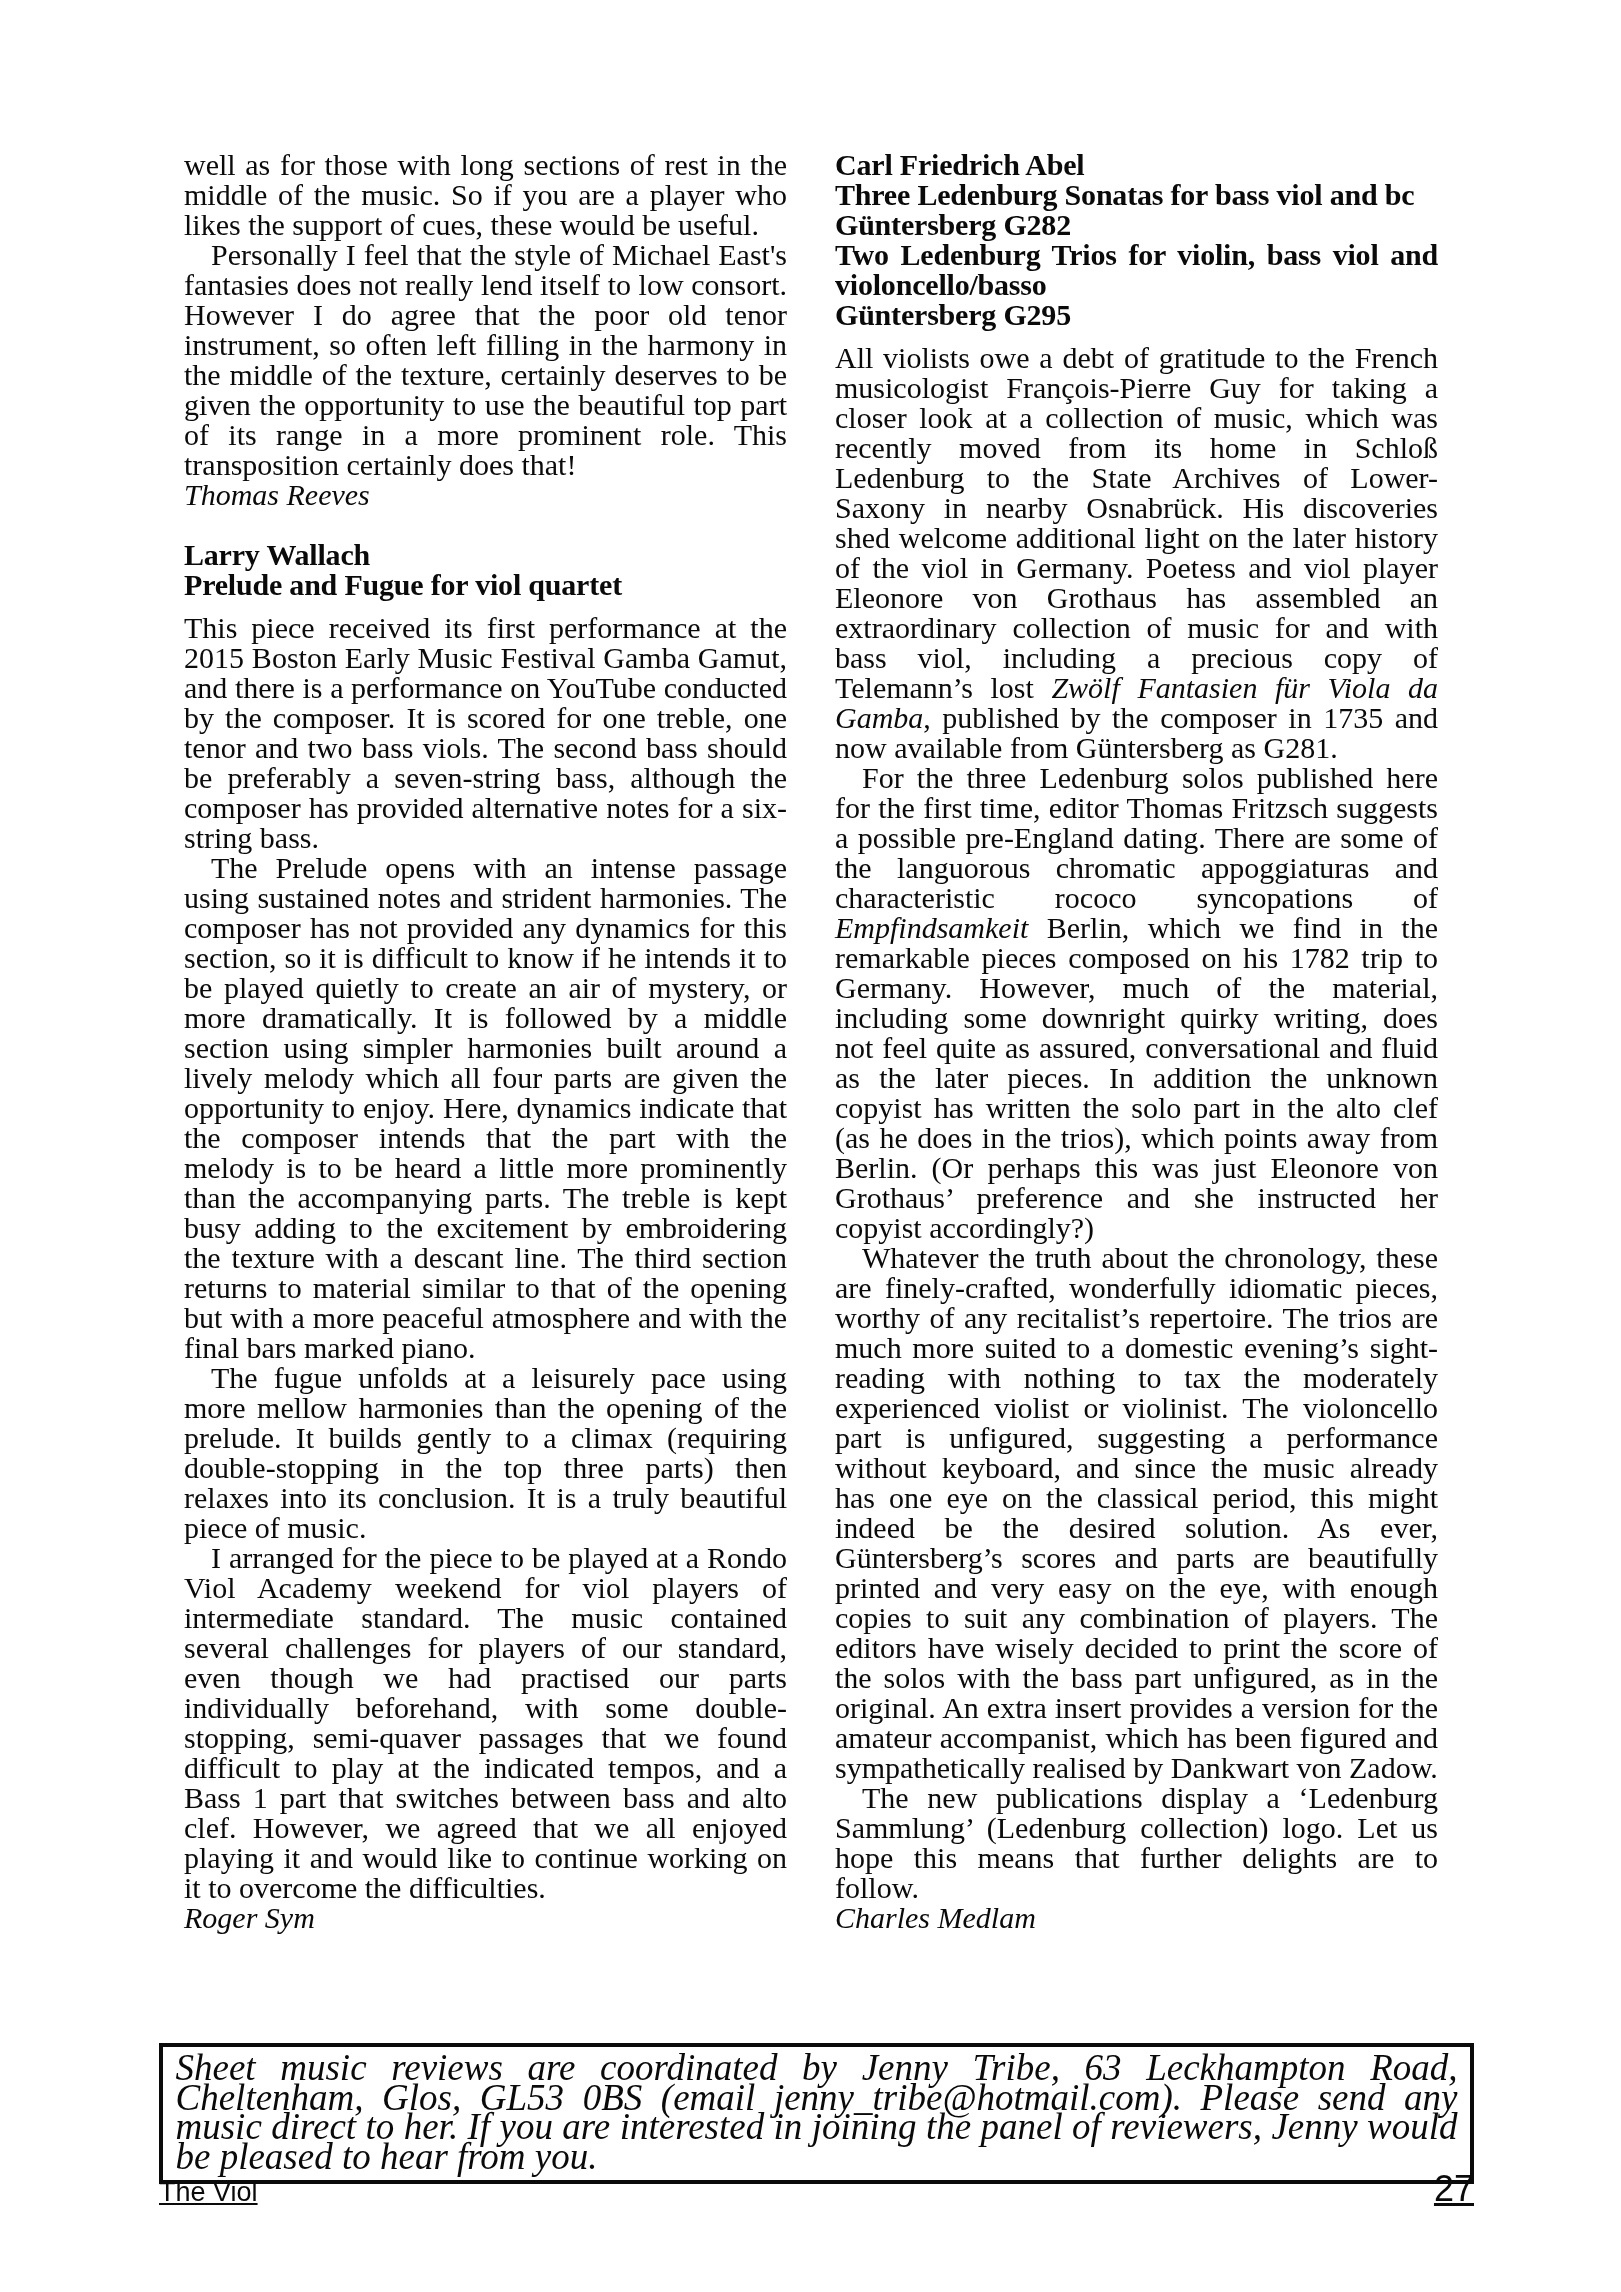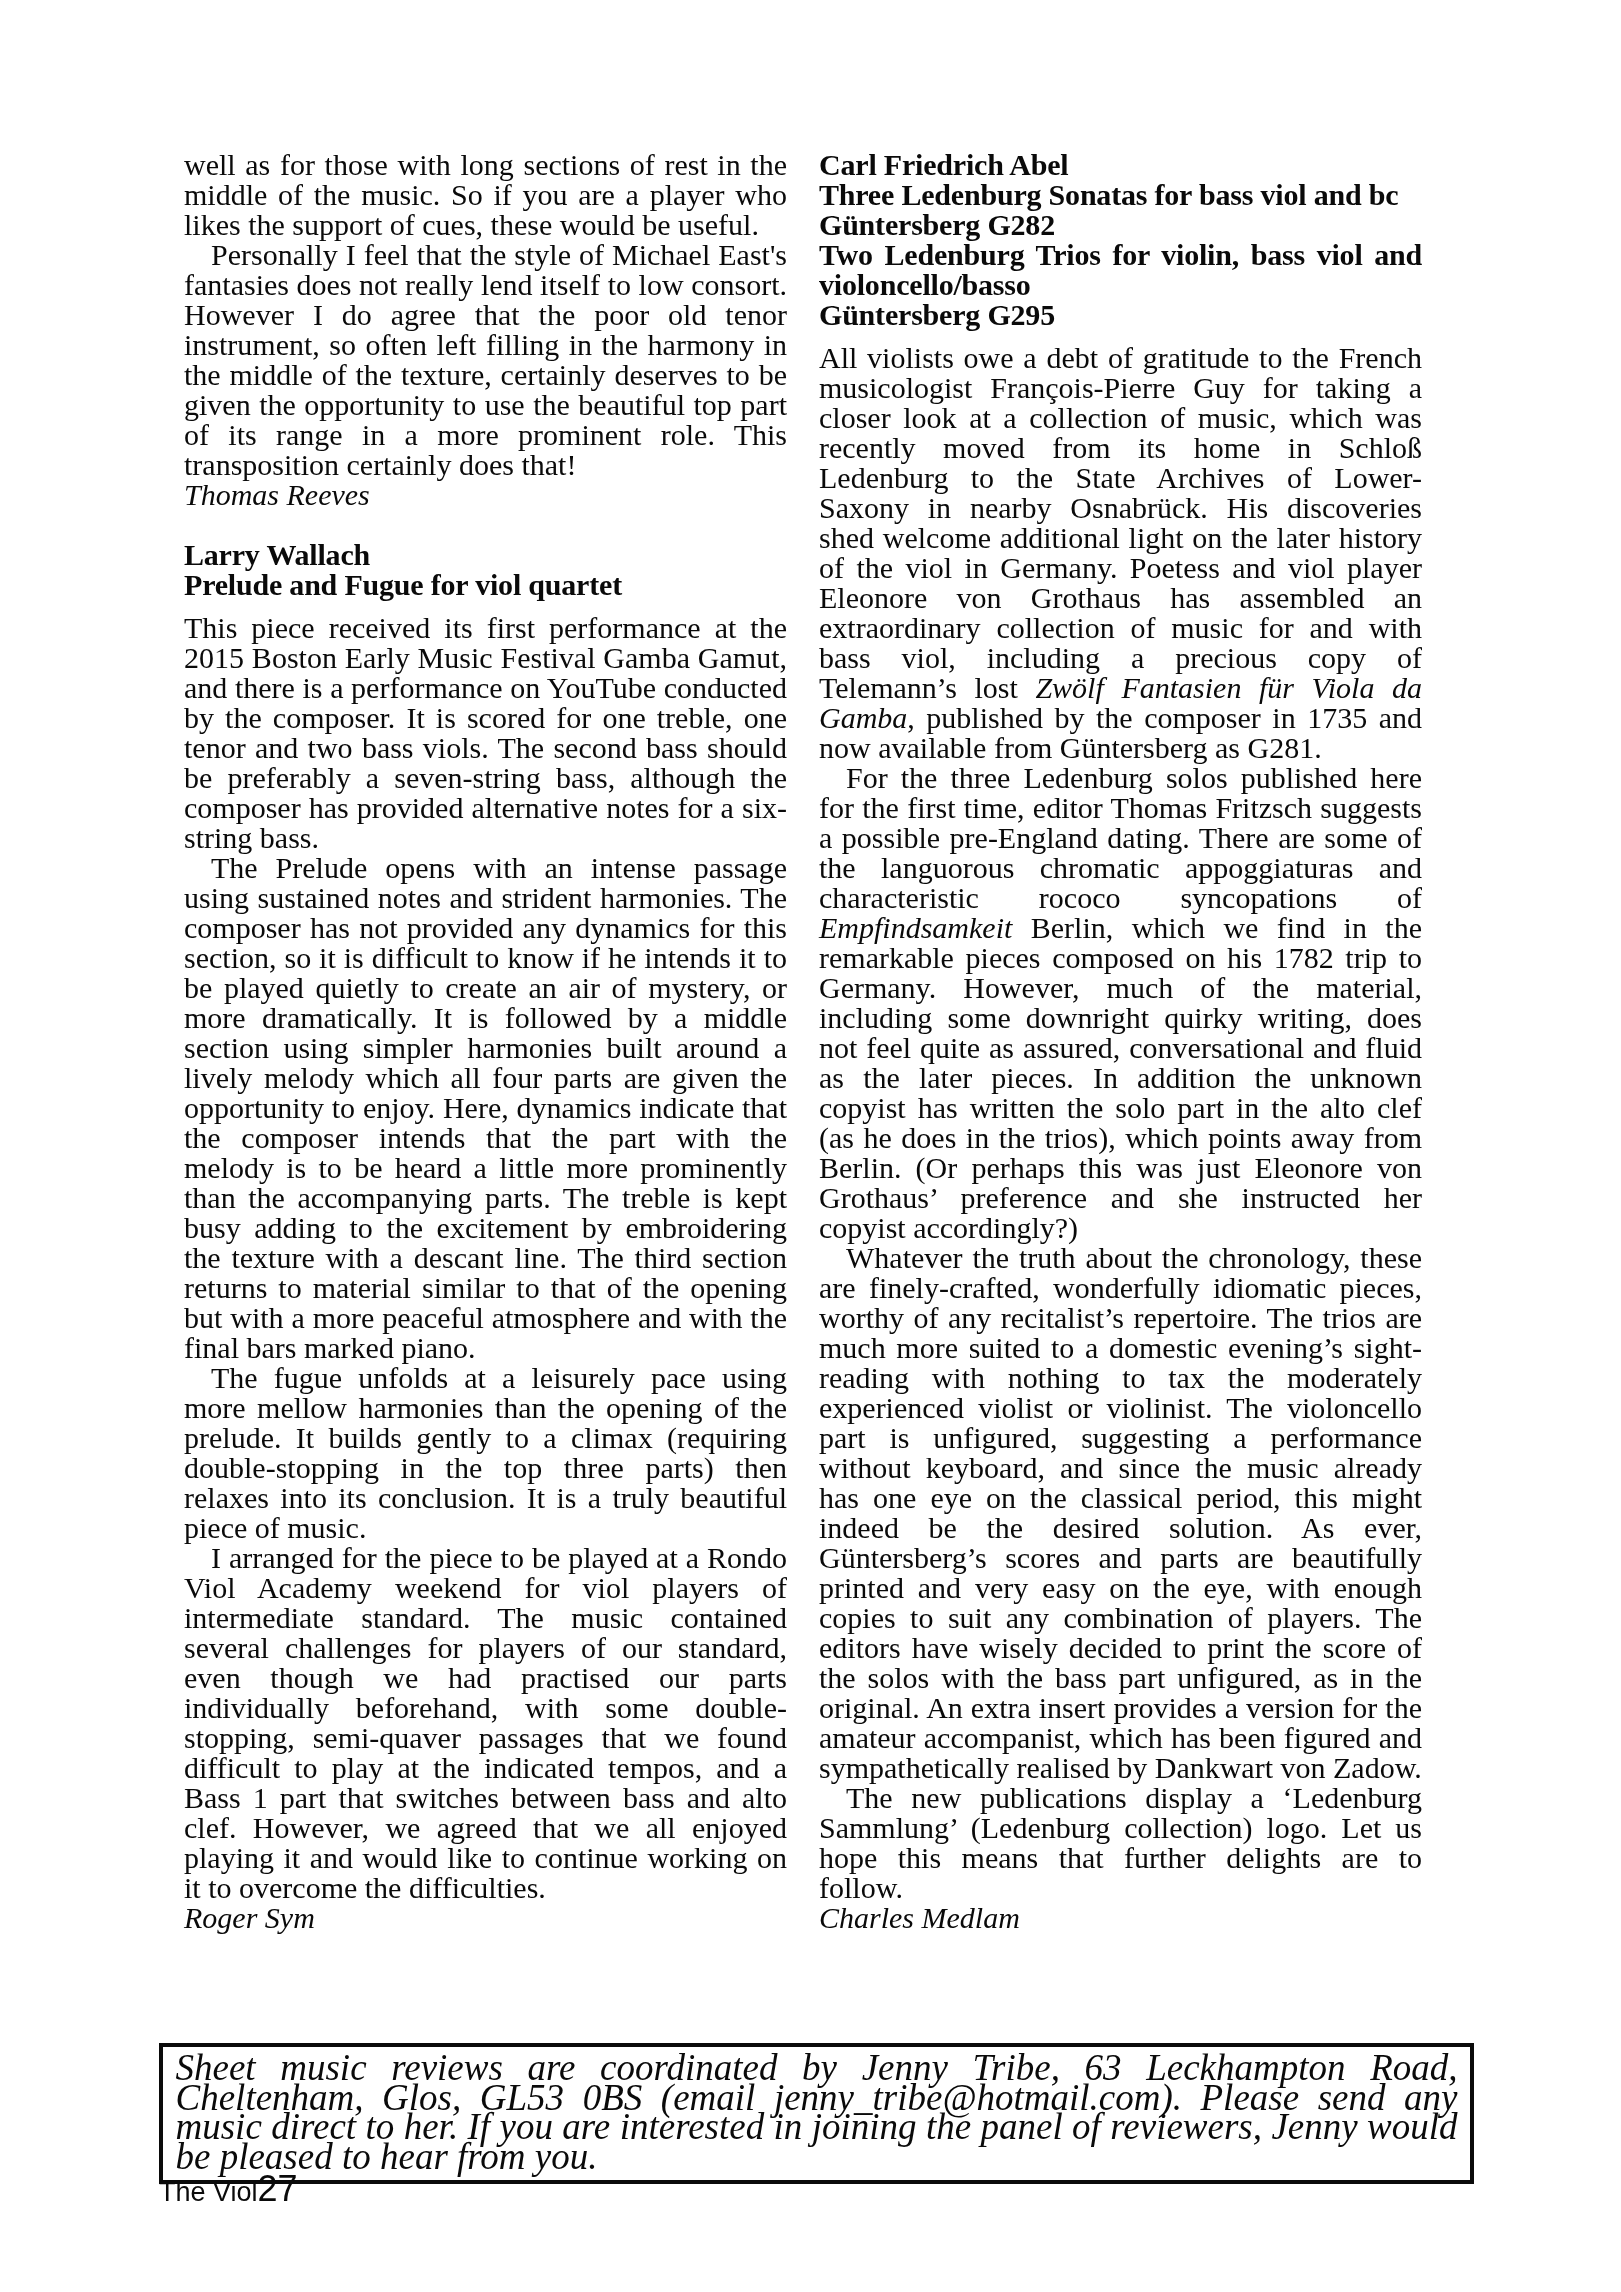--- a/index.html
+++ b/index.html
@@ -12,21 +12,21 @@
     font-family:"Liberation Serif", serif;
     font-size:30px;
     line-height:30px;
     overflow:hidden;
   }
   .columns {
     position:absolute;
     left:184px; top:150px;
     width:1254px;
     display:flex;
-    gap:32px;
+    gap:48px;
   }
   .col { width:603px; }
   .body  { margin:0; text-align:justify; }
   .indent { text-indent:27px; }
   .byline { margin:0; font-style:italic; }
   .heading-block { margin-top:30px; margin-bottom:12.5px; }
   .heading-block.first { margin-top:0; }
   .h { margin:0; font-weight:bold; text-align:justify; letter-spacing:-0.2px; }
   .h .squeeze {
     display:inline-block;
@@ -47,24 +47,26 @@
     font-style:italic;
     font-size:37px;
     line-height:29.6px;
     text-align:justify;
   }
   .page-footer {
     position:absolute;
     left:159px; top:2173px;
     width:1315px;
     display:flex;
+    justify-content:space-between;
     align-items:baseline;
     font-family:"Liberation Sans", sans-serif;
     font-size:27px;
     line-height:32px;
+    text-decoration:underline;
   }
   .page-footer .pagenum { font-size:36px; }
 </style>
 </head>
 <body>
 
 <div class="page">
 
   <div class="columns">
 

